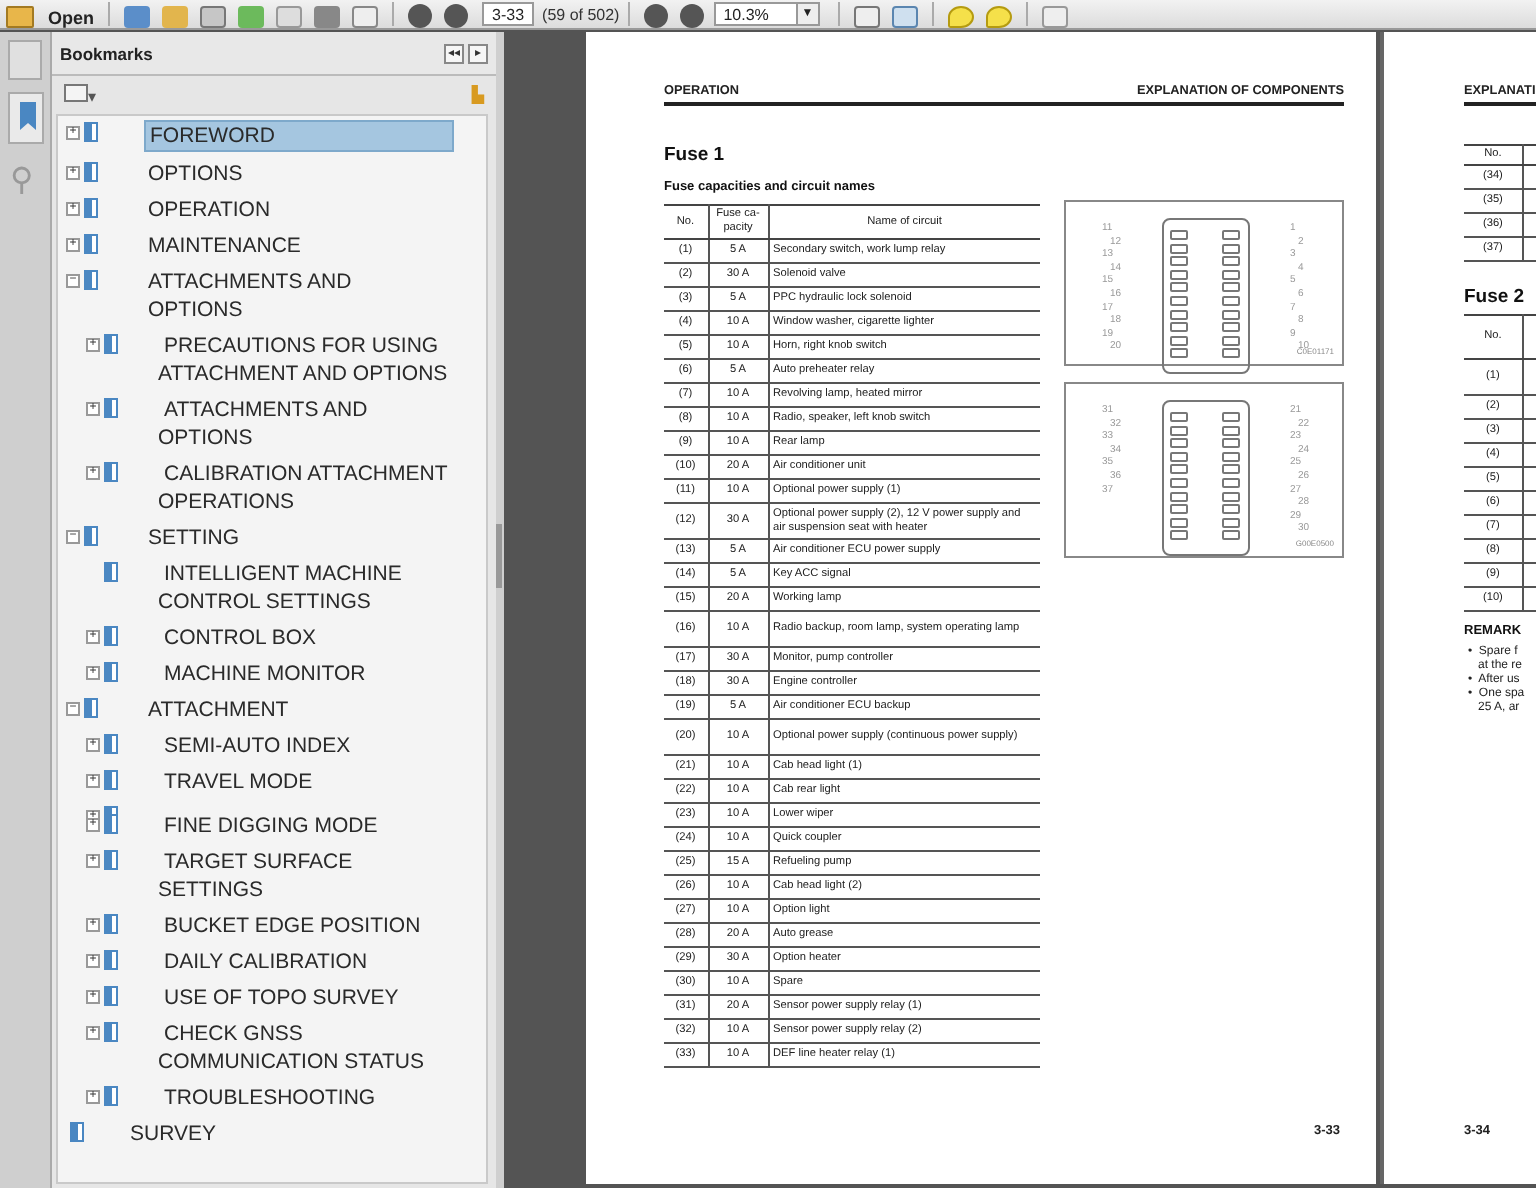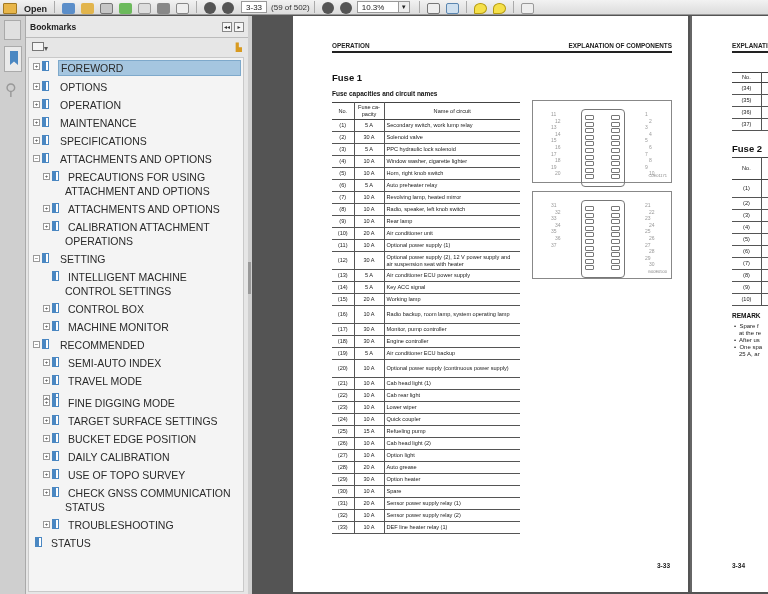--- a/index.html
+++ b/index.html
@@ -24,21 +24,21 @@
 .ls-clip{position:absolute;left:5px;top:64px;width:14px;height:20px;color:#999;font-size:16px}
 
 .panel{position:absolute;left:26px;top:16px;width:222px;height:578px;background:#e6e6e6}
 .panel-hdr{height:22px;display:flex;align-items:center;justify-content:space-between;padding:0 4px;border-bottom:1px solid #bbb;background:#e8e8e8}
 .panel-title{font-size:8.5px;font-weight:bold;color:#222}
 .hdr-btns{display:flex;gap:2px}
 .hbtn{width:10px;height:10px;border:1px solid #888;background:#f6f6f6;font-size:6px;line-height:8px;text-align:center;color:#333}
 .panel-tools{height:18px;display:flex;align-items:center;justify-content:space-between;padding:0 6px;font-size:8px;color:#555}
 .opt-icon{width:12px;height:9px;border:1px solid #777;background:#f4f4f4}
 .tree{position:absolute;left:2px;top:41px;width:216px;height:535px;background:#f4f4f4;border:1px solid #c9c9c9;overflow:hidden}
-.node{position:relative;display:flex;align-items:flex-start;font-size:10.5px;color:#2a2a2a;line-height:14px;padding:2px 2px}
+.node{position:relative;display:flex;align-items:flex-start;font-size:10.5px;color:#2a2a2a;line-height:14px;padding:2px 16px}
 .node .exp{position:absolute;width:7px;height:7px;border:1px solid #999;background:#fff;font-size:6px;line-height:5px;text-align:center;color:#333;top:5px}
 .node .bmk{position:absolute;width:7px;height:10px;background:#fff;border:1px solid #4a87c2;top:3px}
 .node .bmk::after{content:"";position:absolute;left:0;top:0;width:3px;height:8px;background:#4a87c2}
 .node .lbl{display:block}
 .lvl0 .exp{left:4px}
 .lvl0 .bmk{left:13px}
 .lvl0 .lbl{margin-left:27px;padding:0 2px;width:185px}
 .lvl1 .exp{left:14px}
 .lvl1 .bmk{left:23px}
 .lvl1 .lbl{margin-left:37px;width:170px}
@@ -172,67 +172,62 @@
         <span class="exp">+</span>
         <span class="bmk"></span>
         <span class="lbl">OPERATION</span>
       </div>
       <div class="node lvl0">
         <span class="exp">+</span>
         <span class="bmk"></span>
         <span class="lbl">MAINTENANCE</span>
       </div>
       <div class="node lvl0">
-        <span class="exp">+</span>
-        <span class="bmk"></span>
-        <span class="lbl">SPECIFICATIONS</span>
+        <span class="exp">−</span>
+        <span class="bmk"></span>
+        <span class="lbl">ATTACHMENTS AND OPTIONS</span>
+      </div>
+      <div class="node lvl1">
+        <span class="exp">+</span>
+        <span class="bmk"></span>
+        <span class="lbl wrap">PRECAUTIONS FOR USING ATTACHMENT AND OPTIONS</span>
+      </div>
+      <div class="node lvl1">
+        <span class="exp">+</span>
+        <span class="bmk"></span>
+        <span class="lbl wrap">ATTACHMENTS AND OPTIONS</span>
+      </div>
+      <div class="node lvl1">
+        <span class="exp">+</span>
+        <span class="bmk"></span>
+        <span class="lbl wrap">CALIBRATION ATTACHMENT OPERATIONS</span>
       </div>
       <div class="node lvl0">
         <span class="exp">−</span>
         <span class="bmk"></span>
-        <span class="lbl">ATTACHMENTS AND OPTIONS</span>
-      </div>
-      <div class="node lvl1">
-        <span class="exp">+</span>
-        <span class="bmk"></span>
-        <span class="lbl wrap">PRECAUTIONS FOR USING ATTACHMENT AND OPTIONS</span>
-      </div>
-      <div class="node lvl1">
-        <span class="exp">+</span>
-        <span class="bmk"></span>
-        <span class="lbl wrap">ATTACHMENTS AND OPTIONS</span>
-      </div>
-      <div class="node lvl1">
-        <span class="exp">+</span>
-        <span class="bmk"></span>
-        <span class="lbl wrap">CALIBRATION ATTACHMENT OPERATIONS</span>
+        <span class="lbl">SETTING</span>
+      </div>
+      <div class="node lvl1">
+        <span class="bmk"></span>
+        <span class="lbl wrap">INTELLIGENT MACHINE CONTROL SETTINGS</span>
+      </div>
+      <div class="node lvl1">
+        <span class="exp">+</span>
+        <span class="bmk"></span>
+        <span class="lbl wrap">CONTROL BOX</span>
+      </div>
+      <div class="node lvl1">
+        <span class="exp">+</span>
+        <span class="bmk"></span>
+        <span class="lbl wrap">MACHINE MONITOR</span>
       </div>
       <div class="node lvl0">
         <span class="exp">−</span>
         <span class="bmk"></span>
-        <span class="lbl">SETTING</span>
-      </div>
-      <div class="node lvl1">
-        <span class="bmk"></span>
-        <span class="lbl wrap">INTELLIGENT MACHINE CONTROL SETTINGS</span>
-      </div>
-      <div class="node lvl1">
-        <span class="exp">+</span>
-        <span class="bmk"></span>
-        <span class="lbl wrap">CONTROL BOX</span>
-      </div>
-      <div class="node lvl1">
-        <span class="exp">+</span>
-        <span class="bmk"></span>
-        <span class="lbl wrap">MACHINE MONITOR</span>
-      </div>
-      <div class="node lvl0">
-        <span class="exp">−</span>
-        <span class="bmk"></span>
-        <span class="lbl">RECOMMENDED</span>
+        <span class="lbl">ATTACHMENT</span>
       </div>
       <div class="node lvl1">
         <span class="exp">+</span>
         <span class="bmk"></span>
         <span class="lbl wrap">SEMI-AUTO INDEX</span>
       </div>
       <div class="node lvl1">
         <span class="exp">+</span>
         <span class="bmk"></span>
         <span class="lbl wrap">TRAVEL MODE</span>
@@ -271,21 +266,21 @@
         <span class="bmk"></span>
         <span class="lbl wrap">CHECK GNSS COMMUNICATION STATUS</span>
       </div>
       <div class="node lvl1">
         <span class="exp">+</span>
         <span class="bmk"></span>
         <span class="lbl wrap">TROUBLESHOOTING</span>
       </div>
       <div class="node lvl0">
         <span class="bmk" style="left: 6px;"></span>
-        <span class="lbl" style="margin-left: 18px;">STATUS</span>
+        <span class="lbl" style="margin-left: 18px;">SURVEY</span>
       </div>
     </div>
 </div>
 
 <div class="splitter"></div>
 <div class="grip"></div>
 
 <div class="page">
   <div class="runhdr" style="left:39px">OPERATION</div>
   <div class="runhdr" style="right:16px">EXPLANATION OF COMPONENTS</div>

